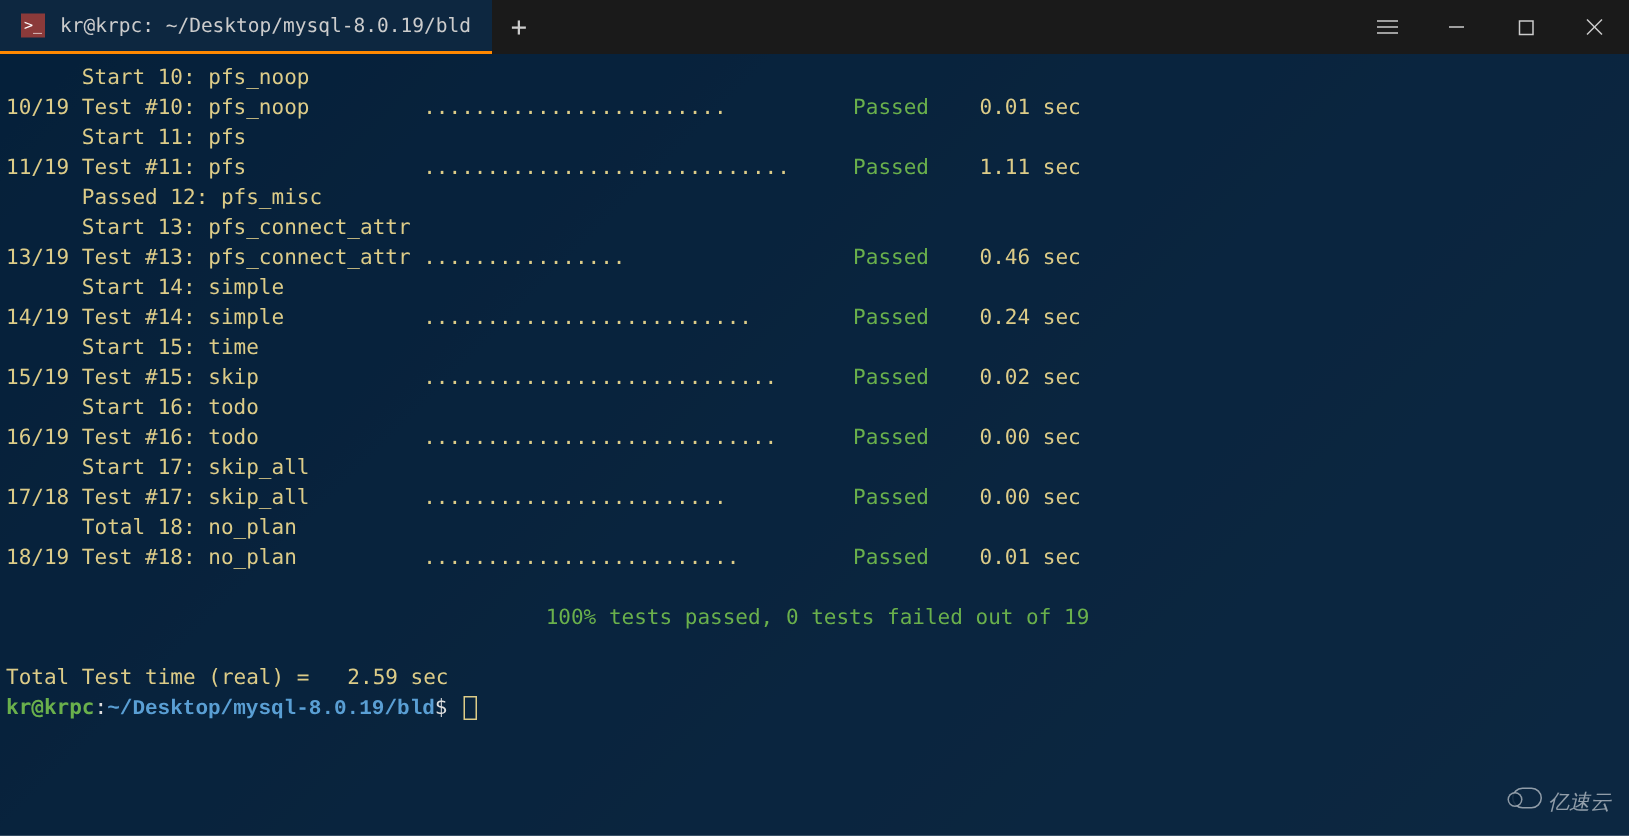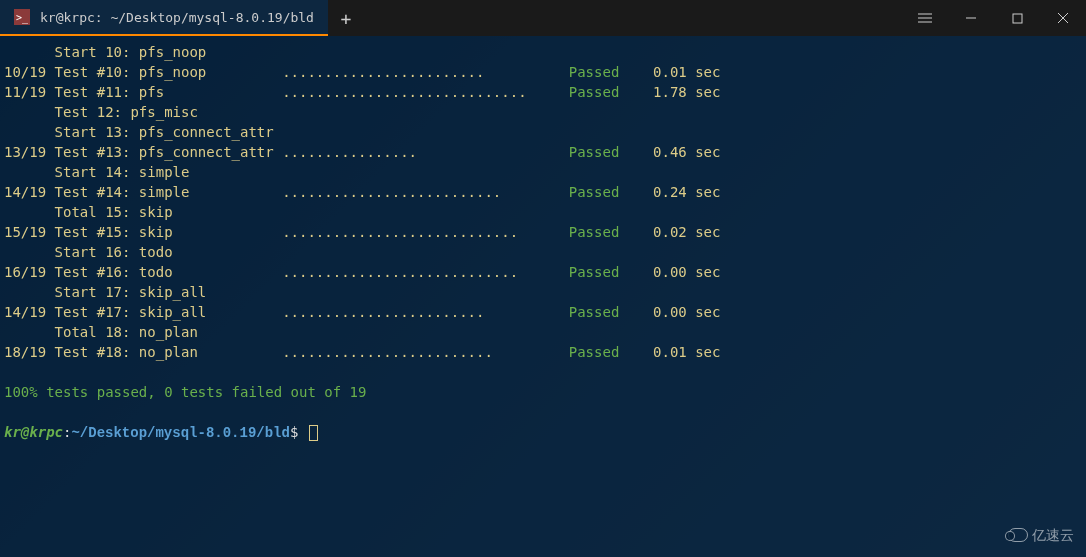--- a/index.html
+++ b/index.html
@@ -70,42 +70,42 @@
     .terminal {
       padding: 6px 0 16px 4px;
       color: #ddcc88;
       line-height: 20px;
       background: rgba(5, 30, 55, 0.85);
       height: calc(100% - 36px);
       position: relative;
     }
     .line { white-space: pre; }
     .orange { color: #ddcc88; }
-    .green { color: #6ab04c; }
+    .green { color: #6ab04c; text-align: center; }
     .white { color: #ddd; }
-    .prompt-user { color: #6ab04c; font-weight: bold; font-style: italic; }
+    .prompt-user { color: #6ab04c; font-weight: bold; }
     .prompt-path { color: #5a9fd4; font-weight: bold; font-family: Liberation Mono, monospace; }
     .prompt-dollar { color: #ddd; }
     .cursor {
       display: inline-block;
       width: 9px;
       height: 16px;
       border: 1px solid #ddcc88;
       vertical-align: middle;
       margin-left: 2px;
     }
     .watermark {
       position: absolute;
       right: 12px;
       bottom: 12px;
       color: rgba(255,255,255,0.55);
       font-size: 14px;
       display: flex;
-      align-items: center;
       gap: 4px;
+      font-style: italic;
     }
     .watermark-icon {
       width: 20px;
       height: 14px;
       border: 1.5px solid rgba(255,255,255,0.55);
       border-radius: 10px;
       position: relative;
     }
     .watermark-icon::before {
       content: "";
@@ -152,37 +152,39 @@
           <line x1="11" y1="1" x2="1" y2="11"></line>
         </svg>
     </div>
   </div>
 </div>
 
 <div class="terminal">
   <div id="test-lines">
       <div class="line orange">      Start 10: pfs_noop</div>
       <div class="line"><span class="orange">10/19 Test #10: pfs_noop         ........................          </span><span class="green">Passed</span><span class="orange">    0.01 sec</span></div>
-      <div class="line"><span class="orange">11/19 Test #11: pfs              .............................     </span><span class="green">Passed</span><span class="orange">    1.78 sec</span></div>
-      <div class="line orange">      Test 12: pfs_misc</div>
+      <div class="line orange">      Start 11: pfs</div>
+      <div class="line"><span class="orange">11/19 Test #11: pfs              .............................     </span><span class="green">Passed</span><span class="orange">    1.11 sec</span></div>
+      <div class="line orange">      Passed 12: pfs_misc</div>
       <div class="line orange">      Start 13: pfs_connect_attr</div>
       <div class="line"><span class="orange">13/19 Test #13: pfs_connect_attr ................                  </span><span class="green">Passed</span><span class="orange">    0.46 sec</span></div>
       <div class="line orange">      Start 14: simple</div>
       <div class="line"><span class="orange">14/19 Test #14: simple           ..........................        </span><span class="green">Passed</span><span class="orange">    0.24 sec</span></div>
-      <div class="line orange">      Total 15: skip</div>
+      <div class="line orange">      Start 15: time</div>
       <div class="line"><span class="orange">15/19 Test #15: skip             ............................      </span><span class="green">Passed</span><span class="orange">    0.02 sec</span></div>
       <div class="line orange">      Start 16: todo</div>
       <div class="line"><span class="orange">16/19 Test #16: todo             ............................      </span><span class="green">Passed</span><span class="orange">    0.00 sec</span></div>
       <div class="line orange">      Start 17: skip_all</div>
-      <div class="line"><span class="orange">14/19 Test #17: skip_all         ........................          </span><span class="green">Passed</span><span class="orange">    0.00 sec</span></div>
+      <div class="line"><span class="orange">17/18 Test #17: skip_all         ........................          </span><span class="green">Passed</span><span class="orange">    0.00 sec</span></div>
       <div class="line orange">      Total 18: no_plan</div>
       <div class="line"><span class="orange">18/19 Test #18: no_plan          .........................         </span><span class="green">Passed</span><span class="orange">    0.01 sec</span></div>
     </div>
   <div class="line orange"> </div>
   <div class="line green">100% tests passed, 0 tests failed out of 19</div>
   <div class="line orange"> </div>
+  <div class="line orange">Total Test time (real) =   2.59 sec</div>
   <div class="line"><span class="prompt-user">kr@krpc</span><span class="white">:</span><span class="prompt-path">~/Desktop/mysql-8.0.19/bld</span><span class="prompt-dollar">$</span> <span class="cursor"></span></div>
 
   <div class="watermark">
     <span class="watermark-icon"></span>
     <span>亿速云</span>
   </div>
 </div>
 
 </body></html>

